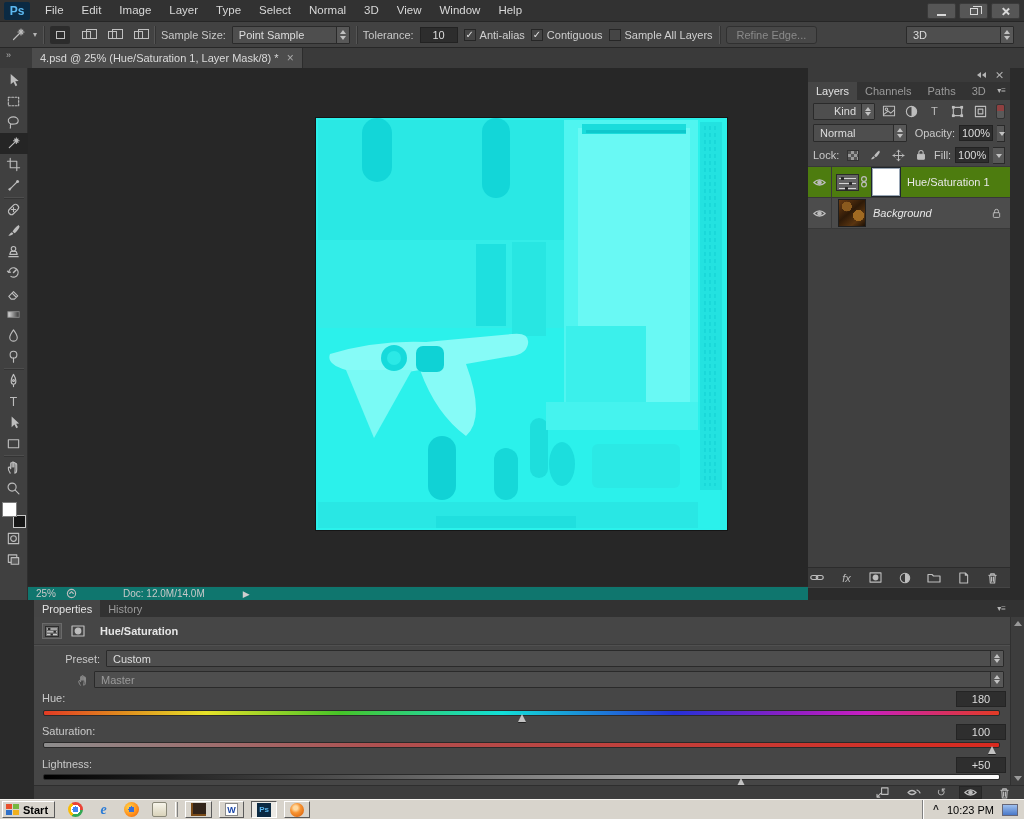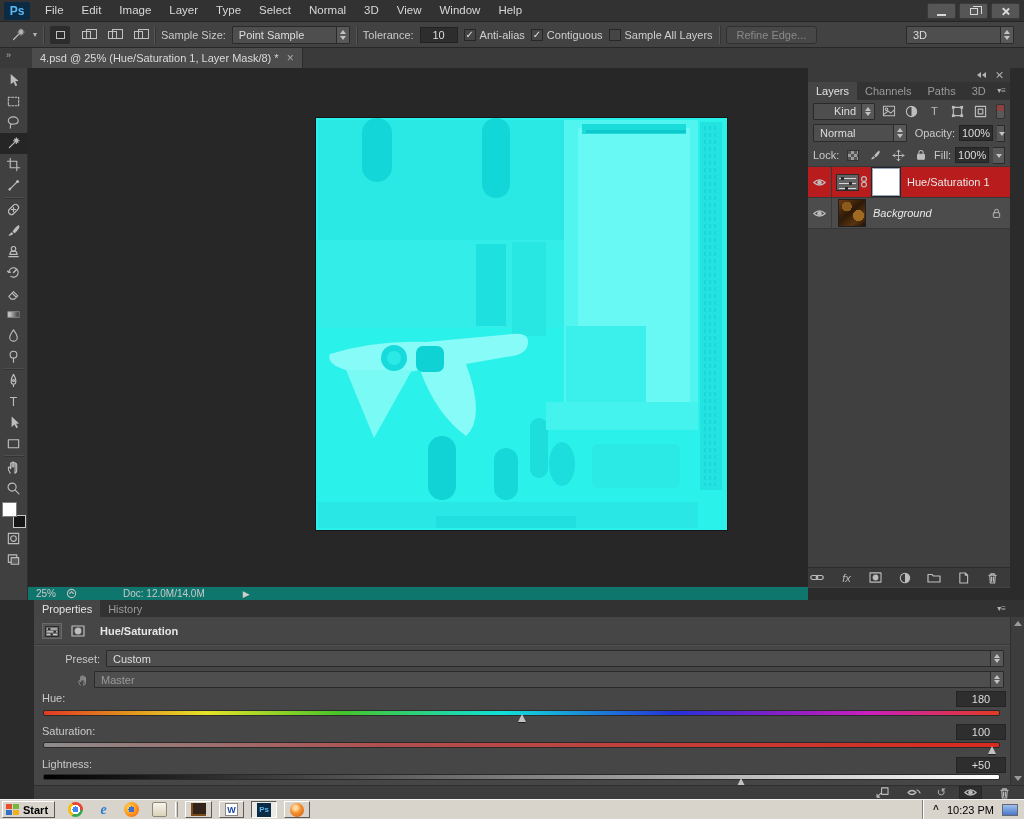--- a/index.html
+++ b/index.html
@@ -75,21 +75,21 @@
 .dockrow{display:flex;align-items:center;gap:4px;padding:0 5px;height:22px;}
 .icbtn{width:19px;height:16px;display:flex;align-items:center;justify-content:center;}
 #kind-dd{width:62px;height:17px;padding:0 21px 0 4px;gap:16px;}
 #filter-toggle{margin-left:auto;width:9px;height:15px;border:1px solid #333;border-radius:2px;background:linear-gradient(#8f4040 0 45%,#5a5a5a 45%);}
 #blend-dd{width:132px;}
 .minidd{width:12px;height:17px;background:#585858;border:1px solid #2a2a2a;border-left:none;position:relative;}
 .minidd::after{content:"";position:absolute;left:2.5px;top:6px;border-left:3.5px solid transparent;border-right:3.5px solid transparent;border-top:4.5px solid #c2c2c2;}
 .checker{width:12px;height:11px;background:conic-gradient(#9a9a9a 0 25%,#555 0 50%,#9a9a9a 0 75%,#555 0) 0 0/6px 6px;border:1px solid #333;}
 #layer-list{border-top:1px solid #383838;}
 .layer-row{height:31px;display:flex;align-items:center;border-bottom:1px solid #383838;background:#4c4c4c;position:relative;}
-.layer-row.selected{background:#b91c1c;}
+.layer-row.selected{background:#4d7c0f;}
 .eye-cell{width:24px;height:31px;display:flex;align-items:center;justify-content:center;border-right:1px solid #3a3a3a;}
 .adj-thumb{width:23px;height:17px;margin-left:4px;background:#636363;border:1px solid #2b2b2b;position:relative;}
 .adj-thumb i{position:absolute;left:2px;right:2px;height:1px;background:#d6d6d6;}
 .adj-thumb i:nth-child(1){top:3px;}.adj-thumb i:nth-child(2){top:8px;}.adj-thumb i:nth-child(3){top:13px;}
 .adj-thumb b{position:absolute;width:3px;height:3px;background:#2b2b2b;}
 .mask-thumb{width:28px;height:28px;background:#fff;border:1px solid #9aa7b5;outline:1px solid #20262d;margin-left:3px;}
 .img-thumb{width:28px;height:28px;margin-left:6px;border:1px solid #1f1f1f;background:
  radial-gradient(circle at 30% 25%,#8a5a1e 0 18%,transparent 19%),
  radial-gradient(circle at 75% 60%,#a06a22 0 22%,transparent 23%),
  linear-gradient(140deg,#6b3c12,#2e1a08 45%,#5a3510 75%,#1c1005);}

